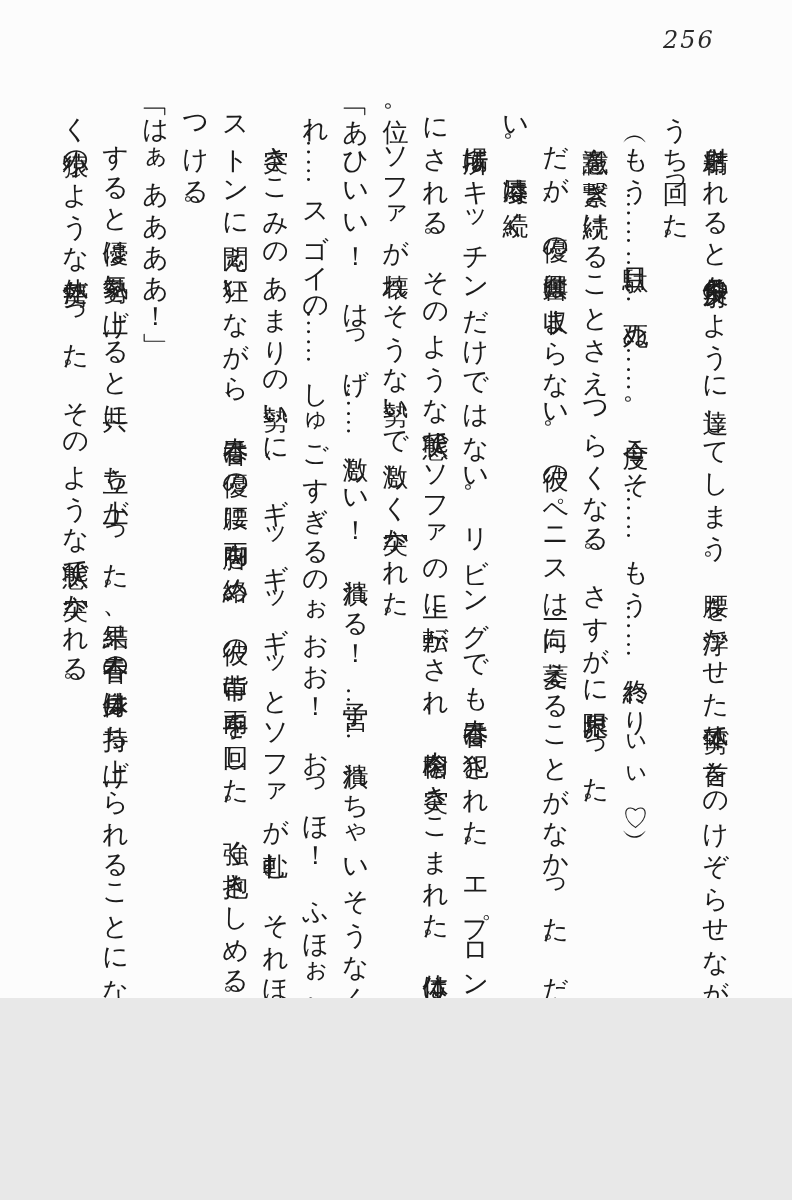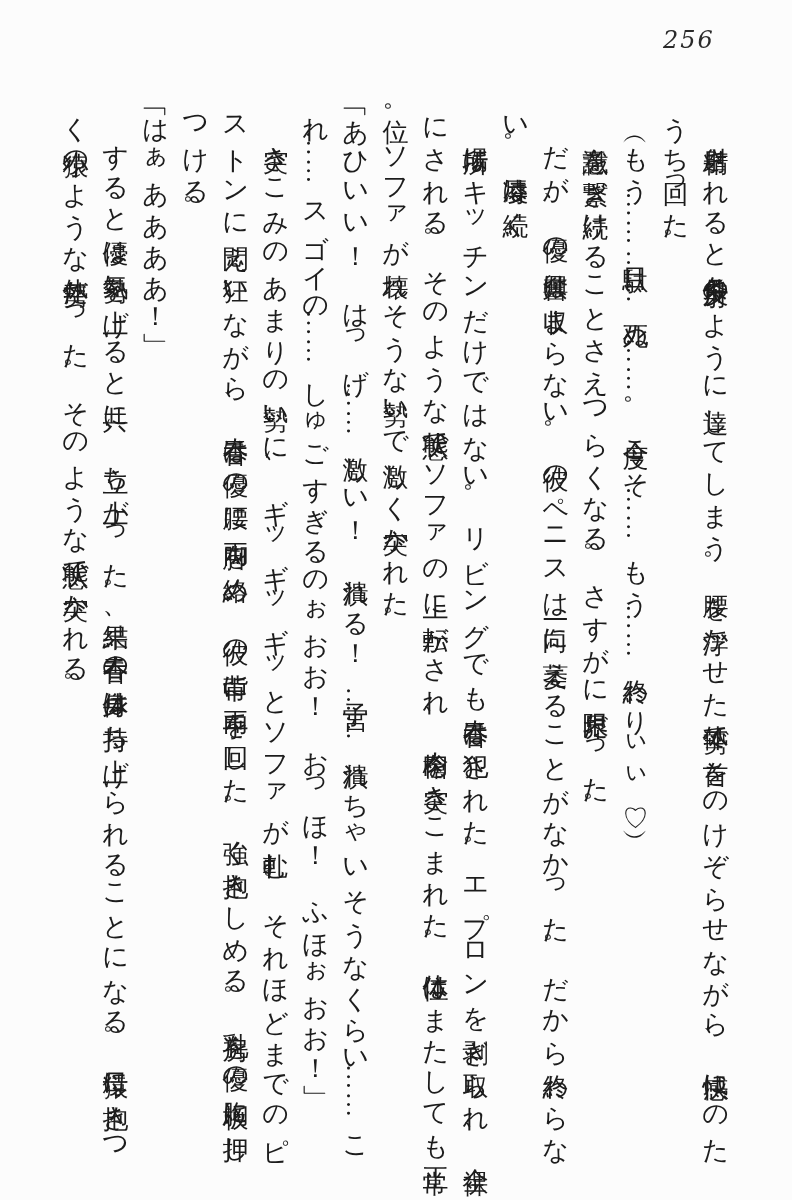--- a/index.html
+++ b/index.html
@@ -3,21 +3,21 @@
 <meta charset="utf-8">
 <style>
   html, body {
     margin: 0;
     padding: 0;
     background: #e8e8e8;
   }
   .page {
     position: relative;
     width: 792px;
-    height: 1200px;
+    height: 998px;
     background: #fcfcfc;
     overflow: hidden;
     font-family: "Liberation Serif", serif;
   }
   .page-number {
     position: absolute;
     top: 26px;
     left: 663px;
     font-size: 24px;
     font-style: italic;

